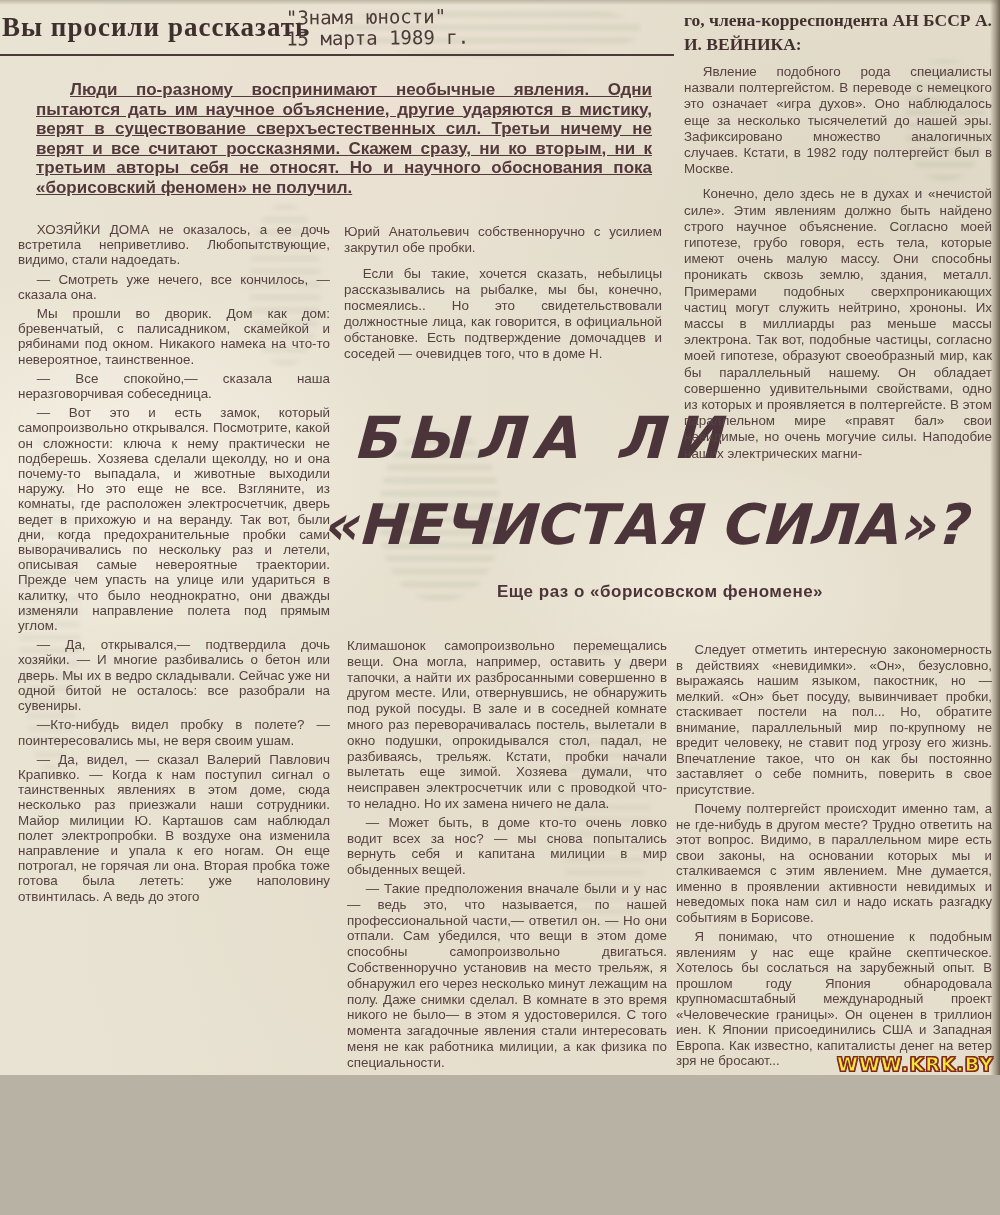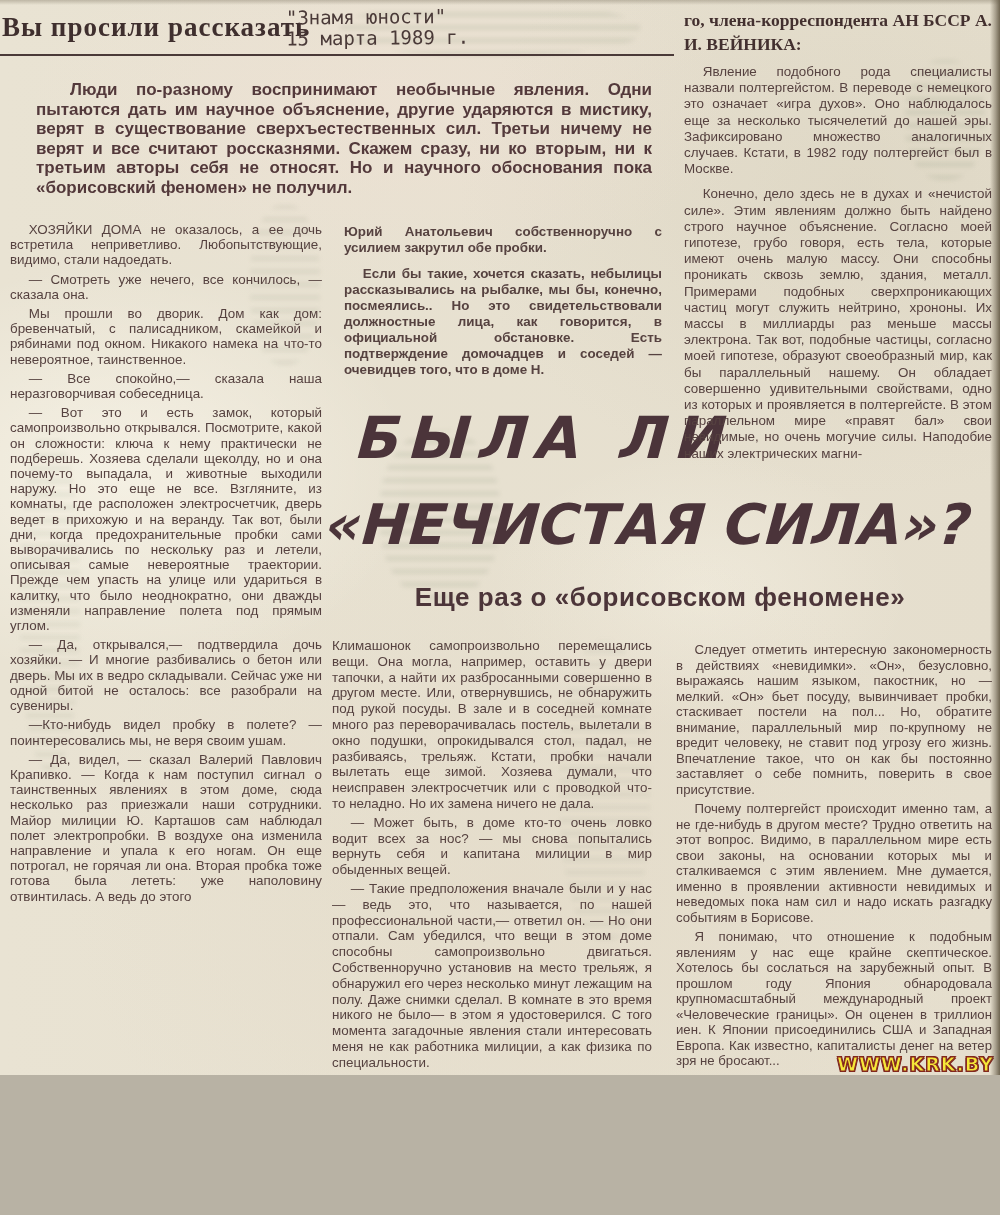--- a/index.html
+++ b/index.html
@@ -26,45 +26,45 @@
   .g5{left:560px;top:640px;width:90px;height:300px;background:repeating-linear-gradient(0deg, rgba(118,130,104,0.08) 0 5px, transparent 5px 13px);}
   .g6{left:905px;top:60px;width:80px;height:120px;}
 
   .kicker{position:absolute;left:2px;top:12px;width:330px;
     font-family:"Liberation Serif",serif;font-weight:bold;font-size:27px;letter-spacing:1px;color:#3f2f2e;}
   .masthead{position:absolute;left:286px;top:6px;width:300px;
     font-family:"DejaVu Sans Mono",monospace;font-size:19px;line-height:21px;color:#4a3a38;transform:rotate(-0.6deg);}
   .hrule{position:absolute;left:0;top:54px;width:674px;height:2px;background:#4a3a38;}
 
   .lede{position:absolute;left:36px;top:80px;width:616px;
-    font-size:17px;line-height:19.5px;font-weight:bold;text-align:justify;text-indent:34px;color:#53393b;}
+    font-size:17px;line-height:19.5px;font-weight:bold;text-align:justify;text-indent:34px;color:#53393b;text-decoration:underline;}
 
   .col{position:absolute;font-size:13.4px;text-align:justify;}
   .col p{margin:0 0 5px 0;text-indent:1.4em;}
   .col p.no-indent{text-indent:0;}
   .col p.bold-serif{font-family:"Liberation Serif",serif;font-weight:bold;font-size:15.5px;line-height:19px;color:#4c3739;text-indent:1.2em;}
-  .col1{left:10px;top:222px;width:312px;height:993px;line-height:15.2px;}
+  .col1{left:18px;top:222px;width:312px;height:993px;line-height:15.2px;}
   .col1 p{margin-bottom:4px;}
   .col2top{left:344px;top:224px;width:318px;height:175px;line-height:16px;}
-  .col2top p{margin-bottom:10px;font-weight:bold;}
-  .col2bot{left:332px;top:638px;width:320px;height:577px;line-height:15.8px;}
+  .col2top p{margin-bottom:10px;}
+  .col2bot{left:347px;top:638px;width:320px;height:577px;line-height:15.8px;}
   .col2bot p{margin-bottom:3px;}
   .col3top{left:684px;top:64px;width:308px;height:400px;line-height:16.2px;}
   .col3top p{margin-bottom:9px;}
   .c3heading{position:absolute;left:684px;top:8px;width:310px;
     font-family:"Liberation Serif",serif;font-weight:bold;font-size:17.5px;line-height:24px;color:#43302f;}
   .col3bot{left:676px;top:642px;width:316px;height:530px;line-height:15.5px;font-size:13.2px;}
   .col3bot p{margin-bottom:4px;}
 
   .hl{position:absolute;font-family:"DejaVu Sans",sans-serif;font-weight:bold;font-style:italic;
     color:#4b343a;white-space:nowrap;transform:skewX(-4deg);}
   .hl1{left:358px;top:404px;font-size:58px;letter-spacing:9px;}
   .hl2{left:326px;top:492px;font-size:56px;letter-spacing:0px;}
   .subtitle{position:absolute;left:330px;top:582px;width:660px;text-align:center;
-    font-weight:bold;font-size:26px;letter-spacing:0.5px;color:#4c3539;}
+    font-weight:bold;font-size:17px;letter-spacing:0.5px;color:#4c3539;}
 
   .byline{position:absolute;left:676px;top:1172px;width:300px;text-align:right;padding-right:14px;
     font-weight:bold;font-size:16px;letter-spacing:1px;color:#43302f;}
   .watermark{position:absolute;right:6px;bottom:0px;
     font-family:"DejaVu Sans",sans-serif;font-weight:bold;font-size:19px;letter-spacing:1px;
     color:#f5e838;-webkit-text-stroke:1px #8a2b20;
     text-shadow:1px 1px 0 #7a241c,-1px 1px 0 #7a241c,1px -1px 0 #7a241c,-1px -1px 0 #7a241c;margin-top:7px;}
   .edge-right{position:absolute;right:0;top:0;width:10px;height:1215px;
     background:linear-gradient(90deg, rgba(90,80,62,0) 0%, rgba(96,86,66,0.45) 55%, #6e6450 100%);}
   .edge-top{position:absolute;left:0;top:0;width:1000px;height:5px;

